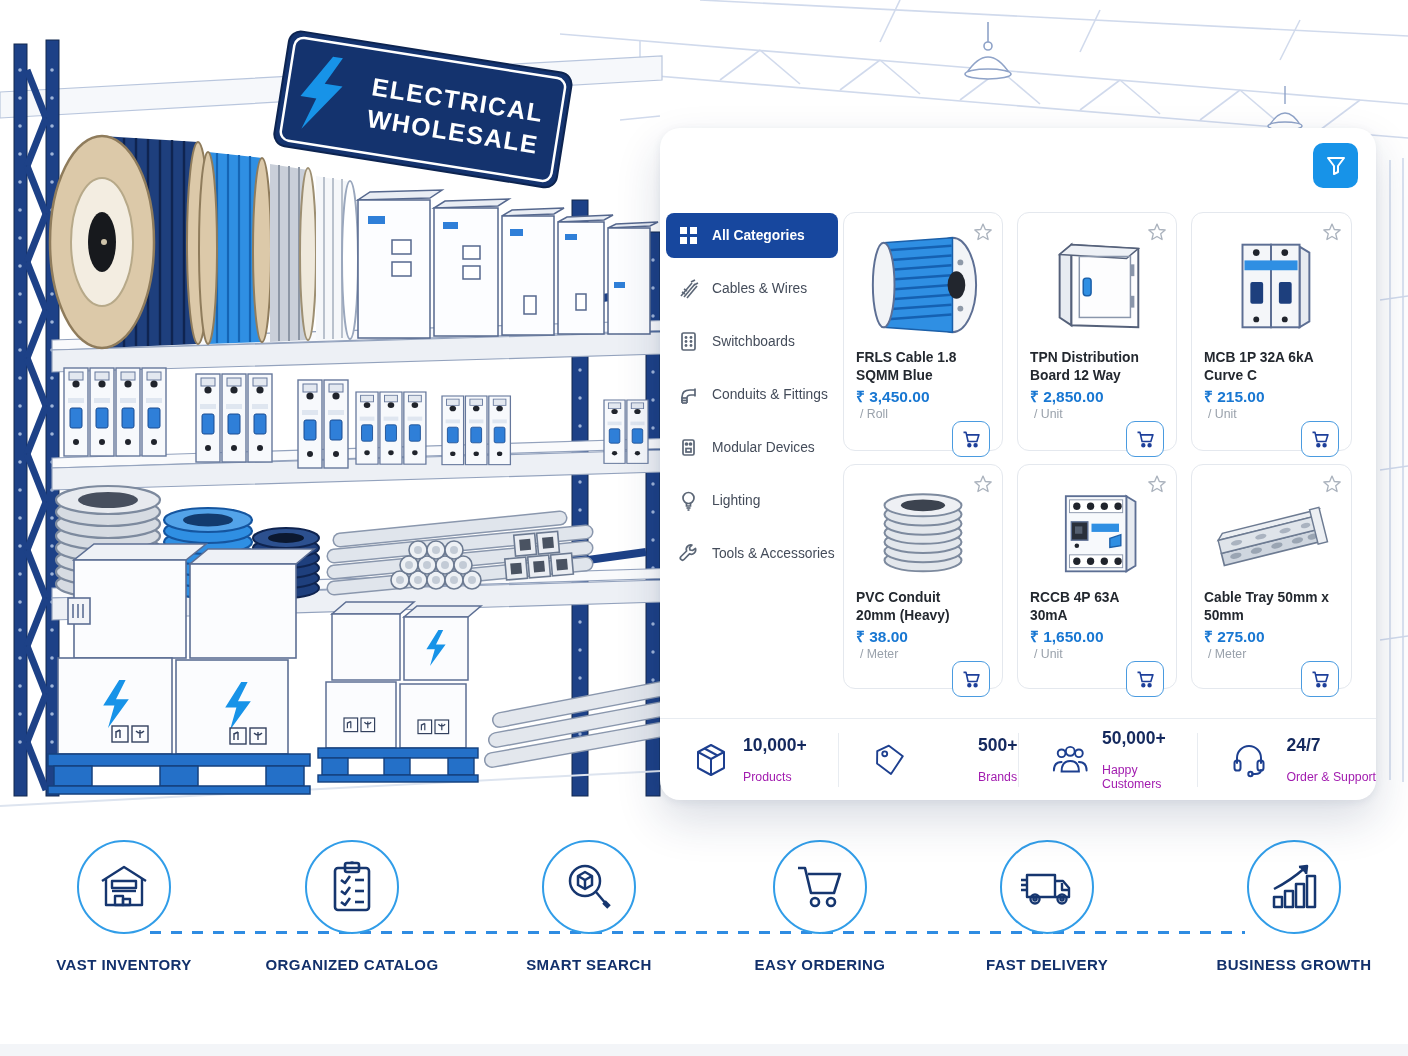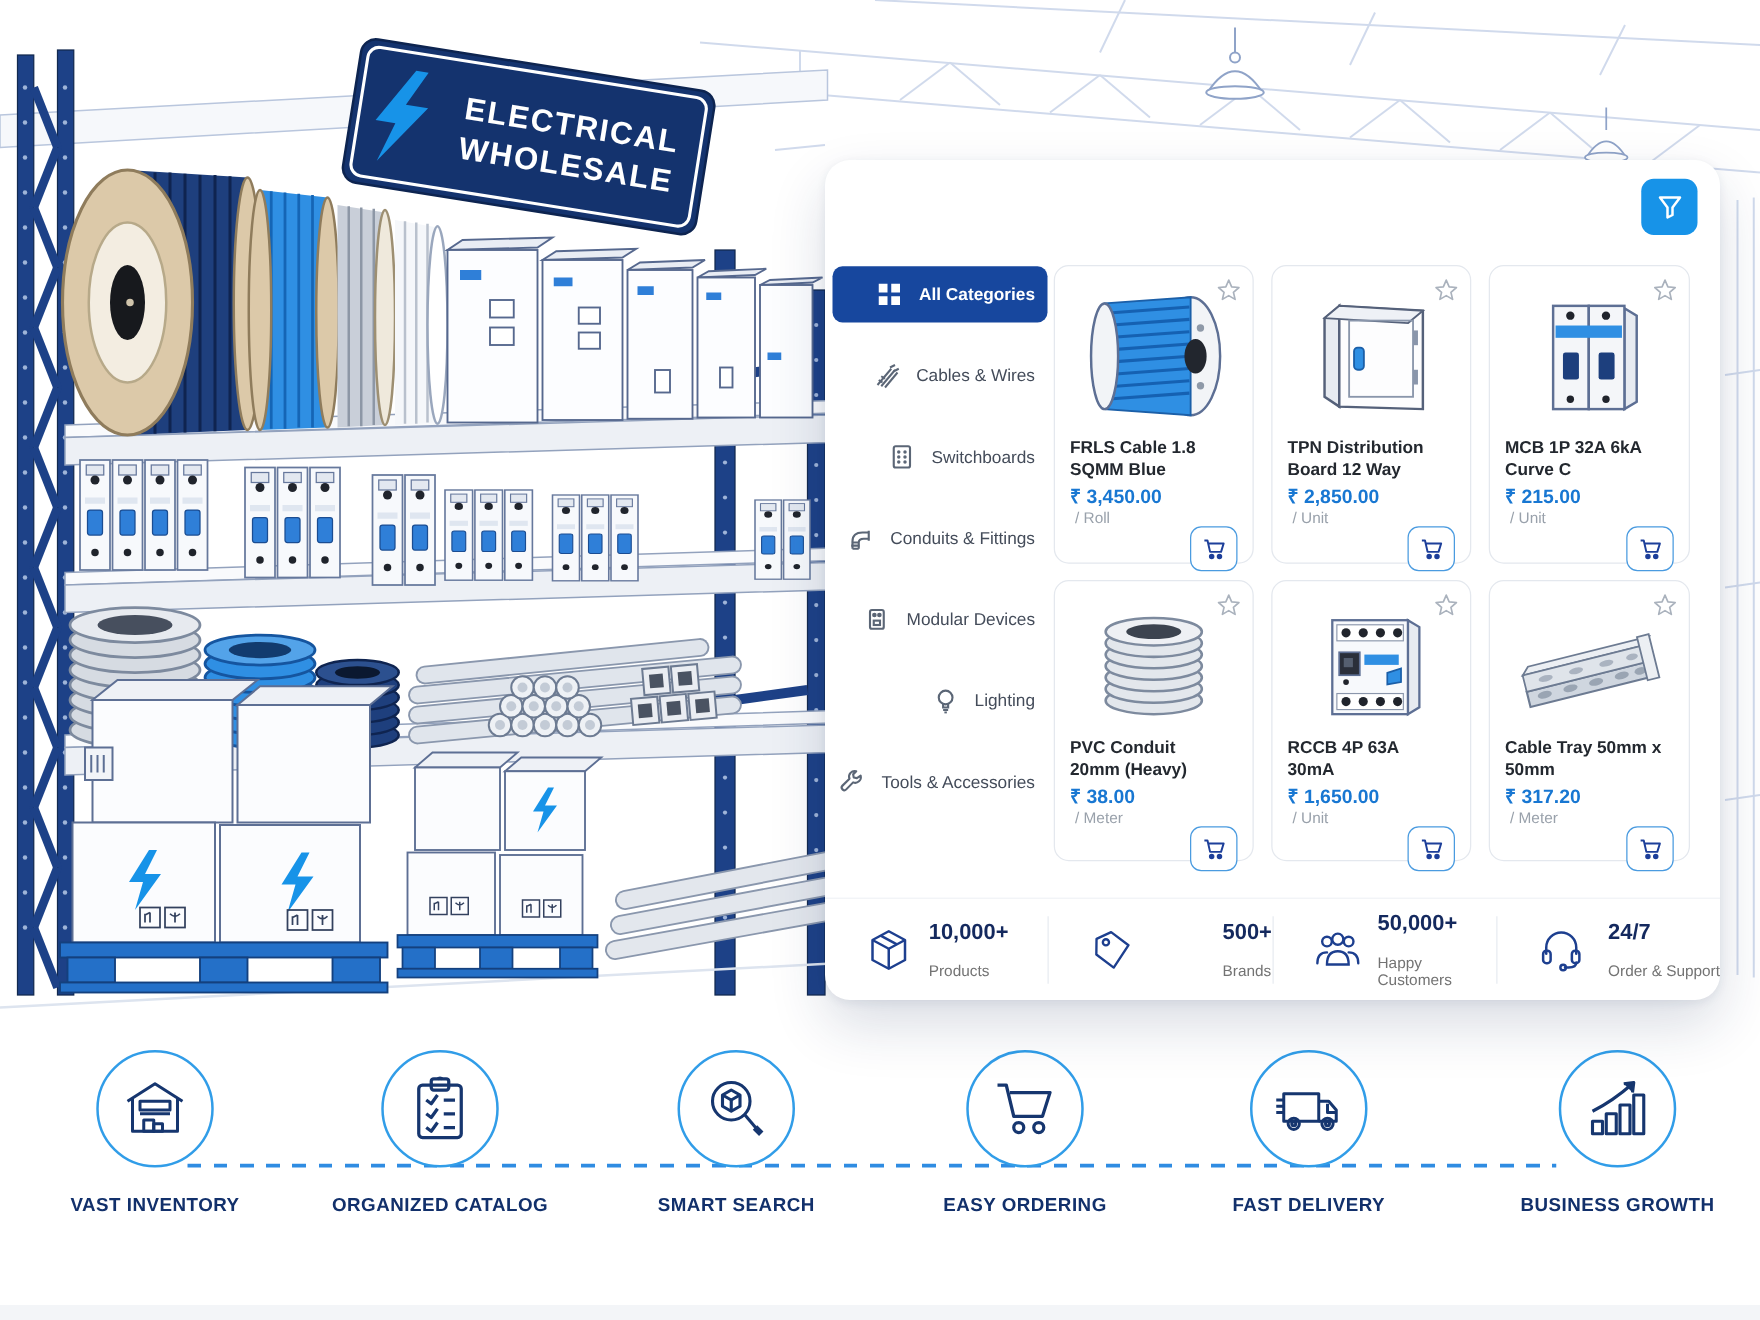--- a/index.html
+++ b/index.html
@@ -23,22 +23,22 @@
                   font-family:"Liberation Sans", sans-serif; background:#fff; }
   .search-input::placeholder { color:#8b93a0; }
   .search-icon { position:absolute; left:13px; top:10px; width:22px; height:22px; pointer-events:none; }
 
   .filter-btn { position:absolute; left:653px; top:15px; width:45px; height:45px; border:none;
                 background:#1793e8; border-radius:10px; cursor:pointer;
                 display:flex; align-items:center; justify-content:center; }
 
   
   .sidebar { position:absolute; left:6px; top:85px; width:172px; }
-  .side-item { display:flex; align-items:center; gap:13px; height:45px; margin-bottom:20px;
-               padding:0 10px 0 12px; border-radius:8px; cursor:pointer;justify-content:flex-end; }
+  .side-item { display:flex; align-items:center; gap:13px; height:45px; margin-bottom:8px;
+               padding:0 10px 0 12px; border-radius:8px; cursor:pointer; }
   .side-item .lbl { font-size:13.8px; color:#444c5a; white-space:nowrap; }
   .side-item.active { background:#17479e; }
   .side-item.active .lbl { color:#ffffff; font-weight:bold; }
   .side-ic { width:21px; height:21px; flex:0 0 21px; }
 
   
   .grid { position:absolute; left:183px; top:84px; width:523px; height:478px;
           display:grid; grid-template-columns:160px 160px 161px; grid-template-rows:239px 225px;
           column-gap:14px; row-gap:13px; }
   .card { position:relative; background:#ffffff; border:1px solid #e4e8ee; border-radius:12px;
@@ -52,21 +52,21 @@
   .card .unit { font-size:12.3px; color:#99a1ab; margin-left:4px; white-space:nowrap; }
   .cart-btn { margin-left:auto; width:38px; height:36px; background:#fff; border:1.6px solid #4a9be0;
               border-radius:9px; cursor:pointer; display:flex; align-items:center; justify-content:center; }
 
   
   .stats { position:absolute; left:0; bottom:0; width:716px; height:82px; border-top:1px solid #e8ecf1;
            display:flex; align-items:center; border-radius:0 0 20px 20px; }
   .stat { flex:1; display:flex; align-items:center; gap:13px; padding-left:32px; height:54px; }
   .stat + .stat { border-left:1px solid #e8ecf1;justify-content:space-between; }
   .stat .val { font-size:17.5px; font-weight:bold; color:#14295e; line-height:1.15; }
-  .stat .lab { font-size:12.3px; color:#737373; margin-top:14px; }
+  .stat .lab { font-size:12.3px; color:#a21caf; margin-top:14px; }
 
   
   .features { position:absolute; left:0; top:840px; width:1408px; height:160px; z-index:3; }
   .feat-line { position:absolute; top:91px; left:150px; width:1095px; height:3px;
                background:repeating-linear-gradient(90deg,#2f8ce2 0 11px, transparent 11px 21px); z-index:1; }
   .feat { position:absolute; top:0; width:220px; text-align:center; z-index:2; }
   .feat .circ { width:94px; height:94px; border:2.2px solid #319de8; border-radius:50%;
                 background:#ffffff; margin:0 auto; display:flex; align-items:center; justify-content:center; }
   .feat .flabel { margin-top:22px; font-size:15px; font-weight:bold; color:#12306b; letter-spacing:.4px; }
 
@@ -813,21 +813,21 @@
                   <ellipse cx="48" cy="55" rx="6" ry="2.6"></ellipse>
                   <ellipse cx="74" cy="55" rx="6" ry="2.6"></ellipse>
                   <ellipse cx="96" cy="55" rx="5" ry="2.6"></ellipse>
                 </g>
                 <rect x="104" y="40" width="10" height="37" fill="#eceff3" stroke="#6d7b92" stroke-width="1.5"></rect>
               </g>
             </svg>
         </div>
         <div class="pname">Cable Tray 50mm x 50mm</div>
         <div class="prow">
-          <span class="price">₹ 317.20</span>
+          <span class="price">₹ 275.00</span>
           <span class="unit">/ Meter</span>
           <button class="cart-btn">
               <svg width="20" height="20" viewBox="0 0 24 24">
                 <g fill="none" stroke="#1d3f9a" stroke-width="1.9" stroke-linejoin="round">
                   <path d="M3,4 L6,4 L8.5,15 L19,15 L21.5,7 L7,7"></path>
                   <circle cx="10" cy="19.5" r="1.7" fill="#1d3f9a"></circle>
                   <circle cx="17.5" cy="19.5" r="1.7" fill="#1d3f9a"></circle>
                 </g>
               </svg>
             </button>

